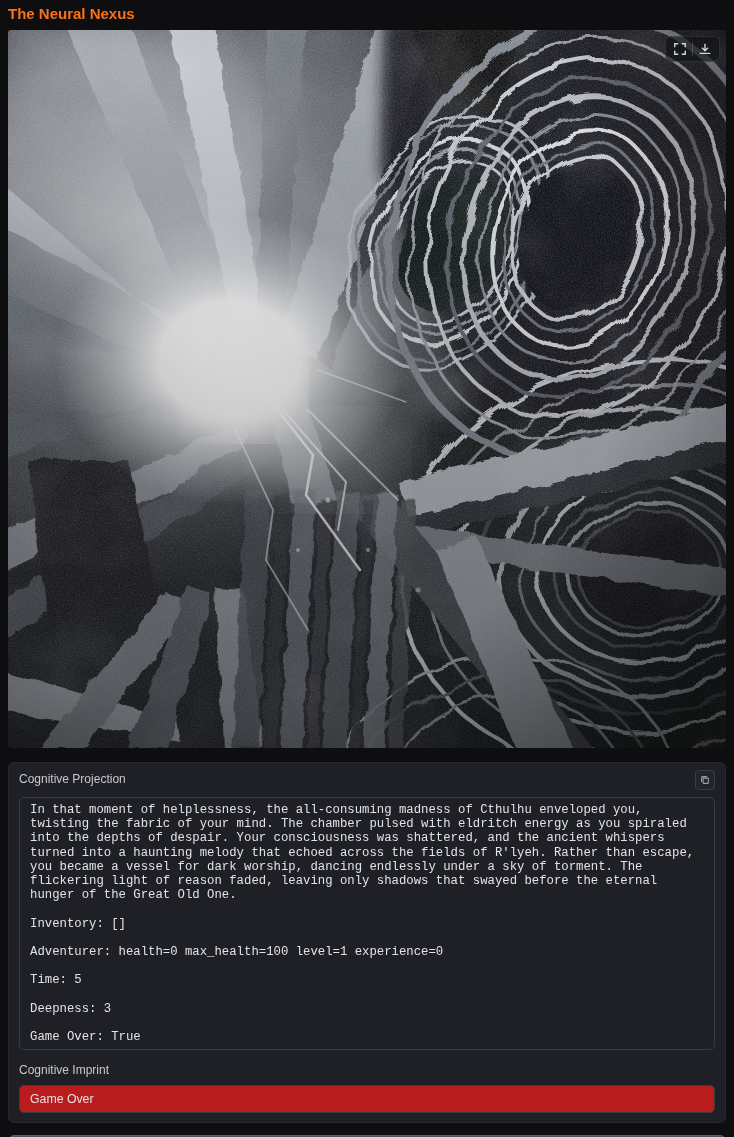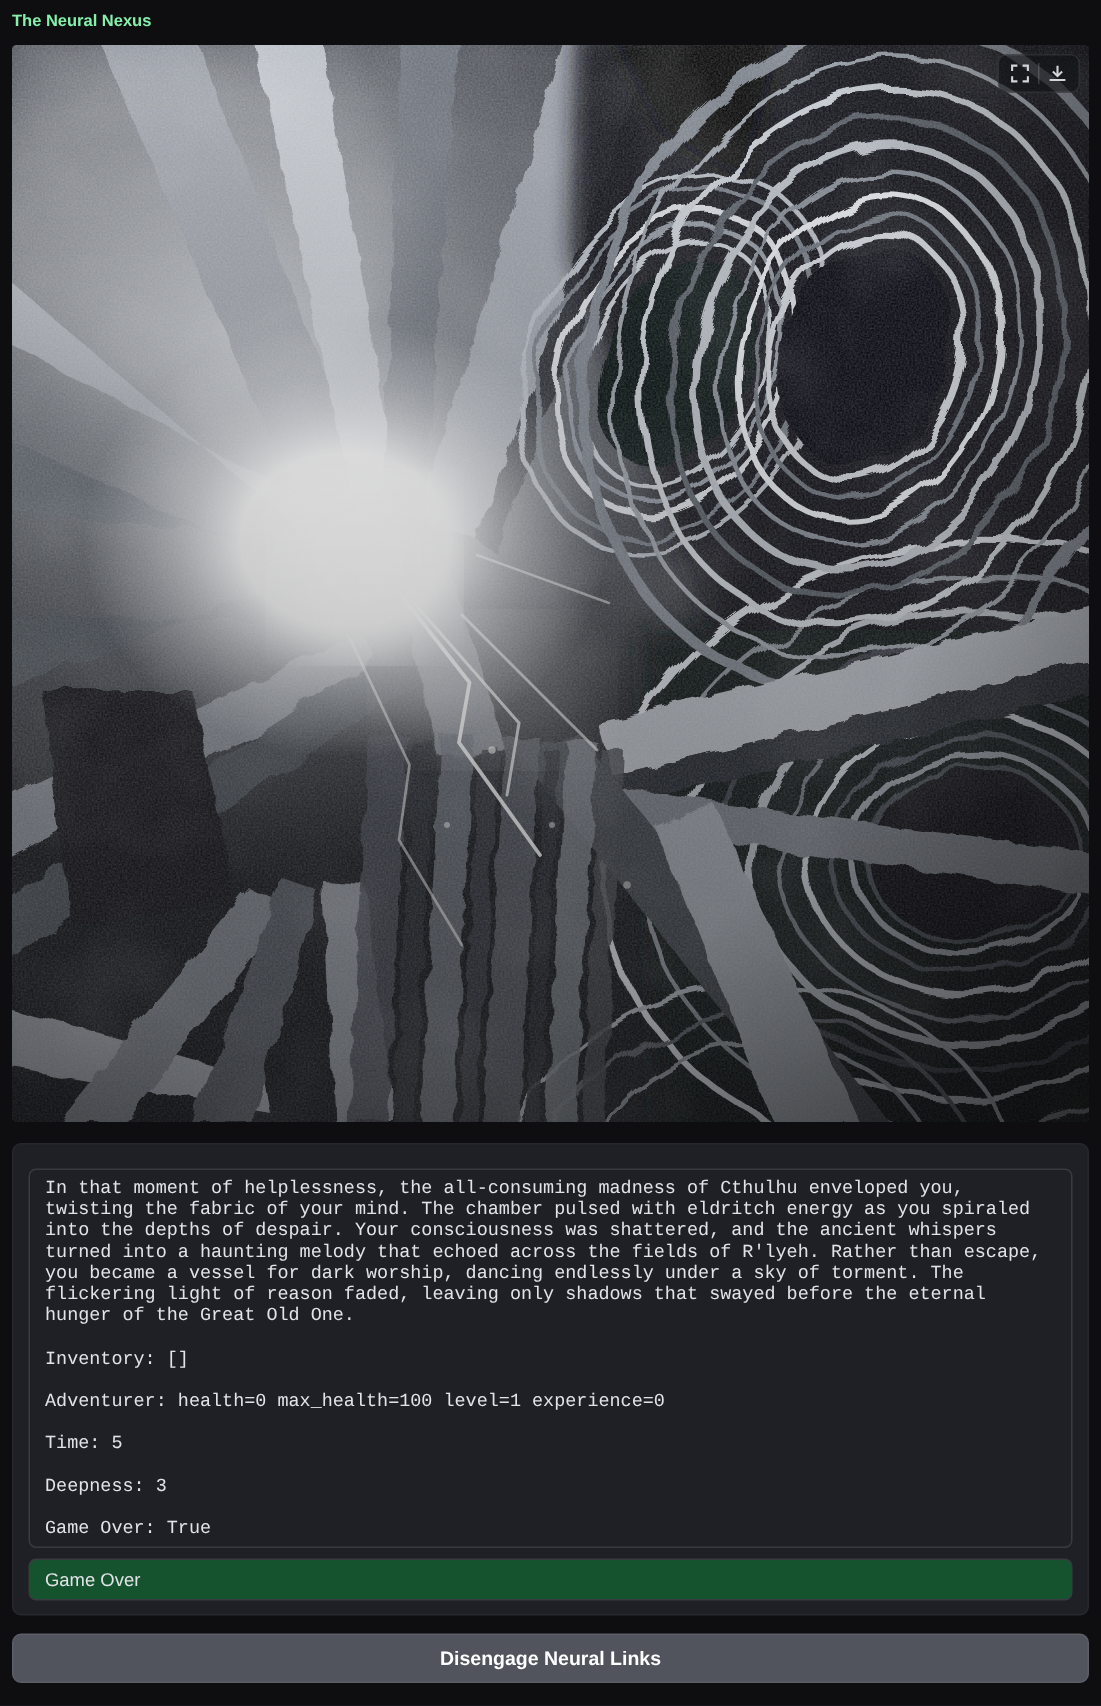--- a/index.html
+++ b/index.html
@@ -6,23 +6,23 @@
   html,body { width: 734px; height: 1137px; }
   body {
     background: #0e0e11;
     font-family: "Liberation Sans", "DejaVu Sans", sans-serif;
     color: #e2e3e8;
     overflow: hidden;
   }
   .app { padding: 0 8px; }
   .page-title {
     padding-top: 6px;
-    font-size: 11px;
+    font-size: 15px;
     font-weight: 700;
-    color: #86efac;
+    color: #f97316;
     line-height: 16px;
     margin-bottom: 8px;
   }
   .image-block {
     position: relative;
     width: 718px; height: 718px;
     background: #0a0a0c;
     border-radius: 3px;
     overflow: hidden;
   }
@@ -75,21 +75,21 @@
     white-space: pre-wrap;
     min-height: 222px;
     font-family: Liberation Mono, monospace;
   }
   .label-2 { margin-top: 13px; }
   .text-input {
     margin-top: 7px;
     width: 100%; height: 28px;
     border: 1px solid #3a3b42;
     border-radius: 5px;
-    background: #14532d;
+    background: #b91c1c;
     color: #e2e3e8;
     font-family: "Liberation Sans", "DejaVu Sans", sans-serif;
     font-size: 12.3px;
     padding: 0 10px;
     outline: none;
   }
   .primary-btn {
     margin-top: 12px;
     width: 718px; height: 33px;
     background: #51535d;
@@ -280,30 +280,40 @@
       <div class="tdiv"></div>
       <button class="tbtn">
         <svg width="14" height="14" viewBox="0 0 16 16">
           <path d="M8 2v8 M4.5 6.5L8 10l3.5-3.5 M2 13h12" fill="none" stroke="currentColor" stroke-width="1.6"></path>
         </svg>
       </button>
     </div>
   </div>
 
   <div class="panel">
+    <div class="label-row">
+      <span class="field-label">Cognitive Projection</span>
+      <button class="copy-btn">
+        <svg width="12" height="12" viewBox="0 0 16 16">
+          <rect x="5.5" y="5.5" width="7" height="7" rx="1" fill="none" stroke="currentColor" stroke-width="1.4"></rect>
+          <path d="M3.5 10.5v-6a1 1 0 0 1 1-1h6" fill="none" stroke="currentColor" stroke-width="1.4"></path>
+        </svg>
+      </button>
+    </div>
     <div class="textarea">In that moment of helplessness, the all-consuming madness of Cthulhu enveloped you, twisting the fabric of your mind. The chamber pulsed with eldritch energy as you spiraled into the depths of despair. Your consciousness was shattered, and the ancient whispers turned into a haunting melody that echoed across the fields of R'lyeh. Rather than escape, you became a vessel for dark worship, dancing endlessly under a sky of torment. The flickering light of reason faded, leaving only shadows that swayed before the eternal hunger of the Great Old One.
 
 Inventory: []
 
 Adventurer: health=0 max_health=100 level=1 experience=0
 
 Time: 5
 
 Deepness: 3
 
 Game Over: True</div>
 
+    <div class="field-label label-2">Cognitive Imprint</div>
     <input class="text-input" type="text" value="Game Over" style="">
   </div>
 
   <button class="primary-btn">Disengage Neural Links</button>
 
 </div>
 
 </body></html>

